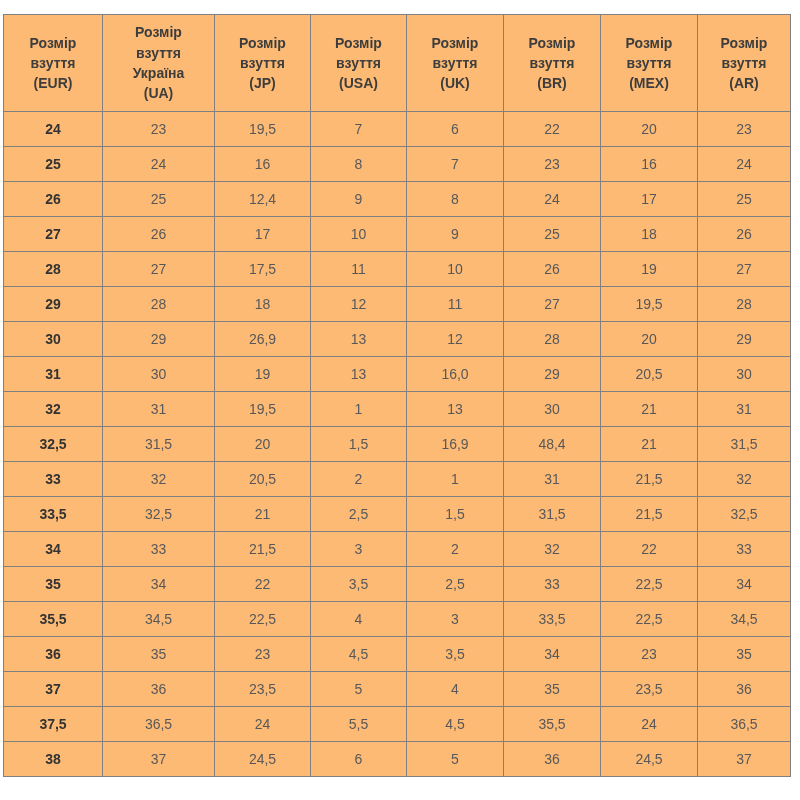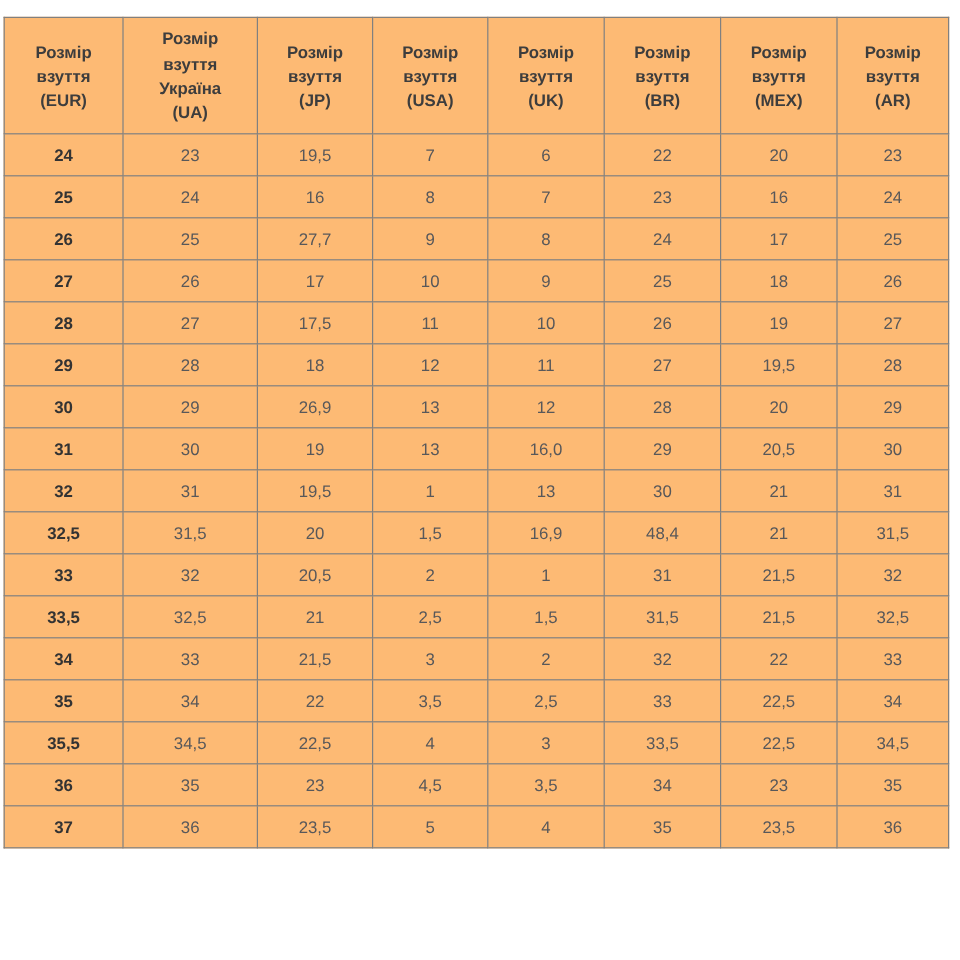--- a/index.html
+++ b/index.html
@@ -105,21 +105,21 @@
         <td>16</td>
         <td>8</td>
         <td>7</td>
         <td>23</td>
         <td>16</td>
         <td>24</td>
       </tr>
       <tr>
         <td class="first-col">26</td>
         <td>25</td>
-        <td>27,7</td>
+        <td>12,4</td>
         <td>9</td>
         <td>8</td>
         <td>24</td>
         <td>17</td>
         <td>25</td>
       </tr>
       <tr>
         <td class="first-col">27</td>
         <td>26</td>
         <td>17</td>
@@ -252,14 +252,34 @@
       <tr>
         <td class="first-col">37</td>
         <td>36</td>
         <td>23,5</td>
         <td>5</td>
         <td>4</td>
         <td>35</td>
         <td>23,5</td>
         <td>36</td>
       </tr>
+      <tr>
+        <td class="first-col">37,5</td>
+        <td>36,5</td>
+        <td>24</td>
+        <td>5,5</td>
+        <td>4,5</td>
+        <td>35,5</td>
+        <td>24</td>
+        <td>36,5</td>
+      </tr>
+      <tr>
+        <td class="first-col">38</td>
+        <td>37</td>
+        <td>24,5</td>
+        <td>6</td>
+        <td>5</td>
+        <td>36</td>
+        <td>24,5</td>
+        <td>37</td>
+      </tr>
     </tbody>
 </table>
 
 </body></html>

